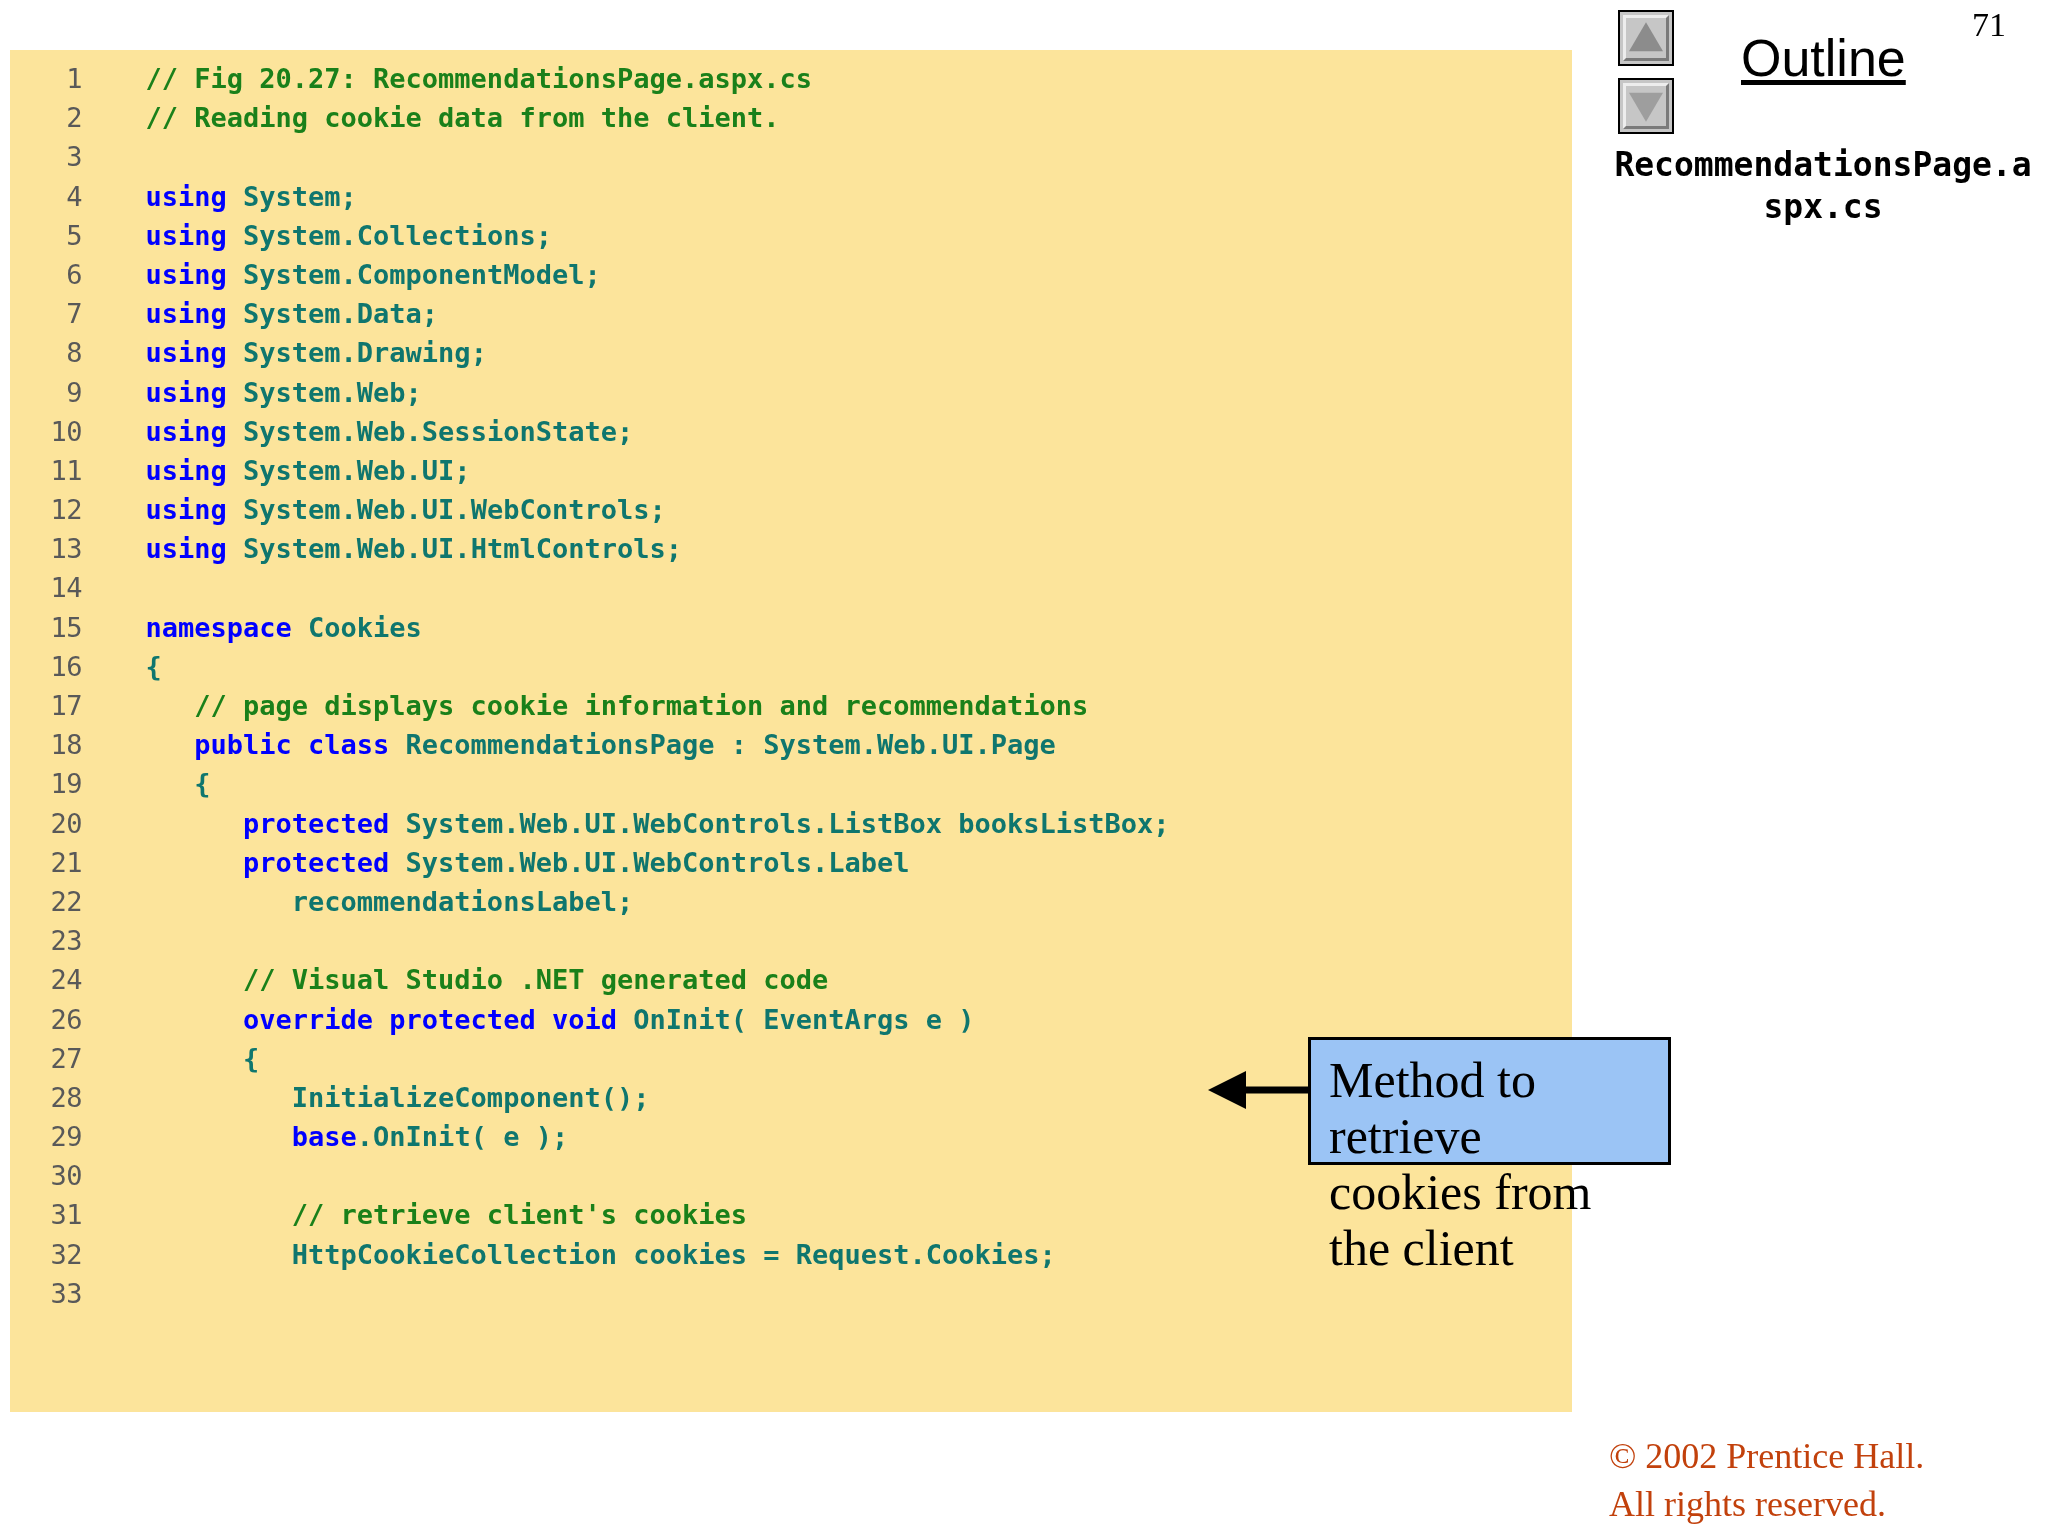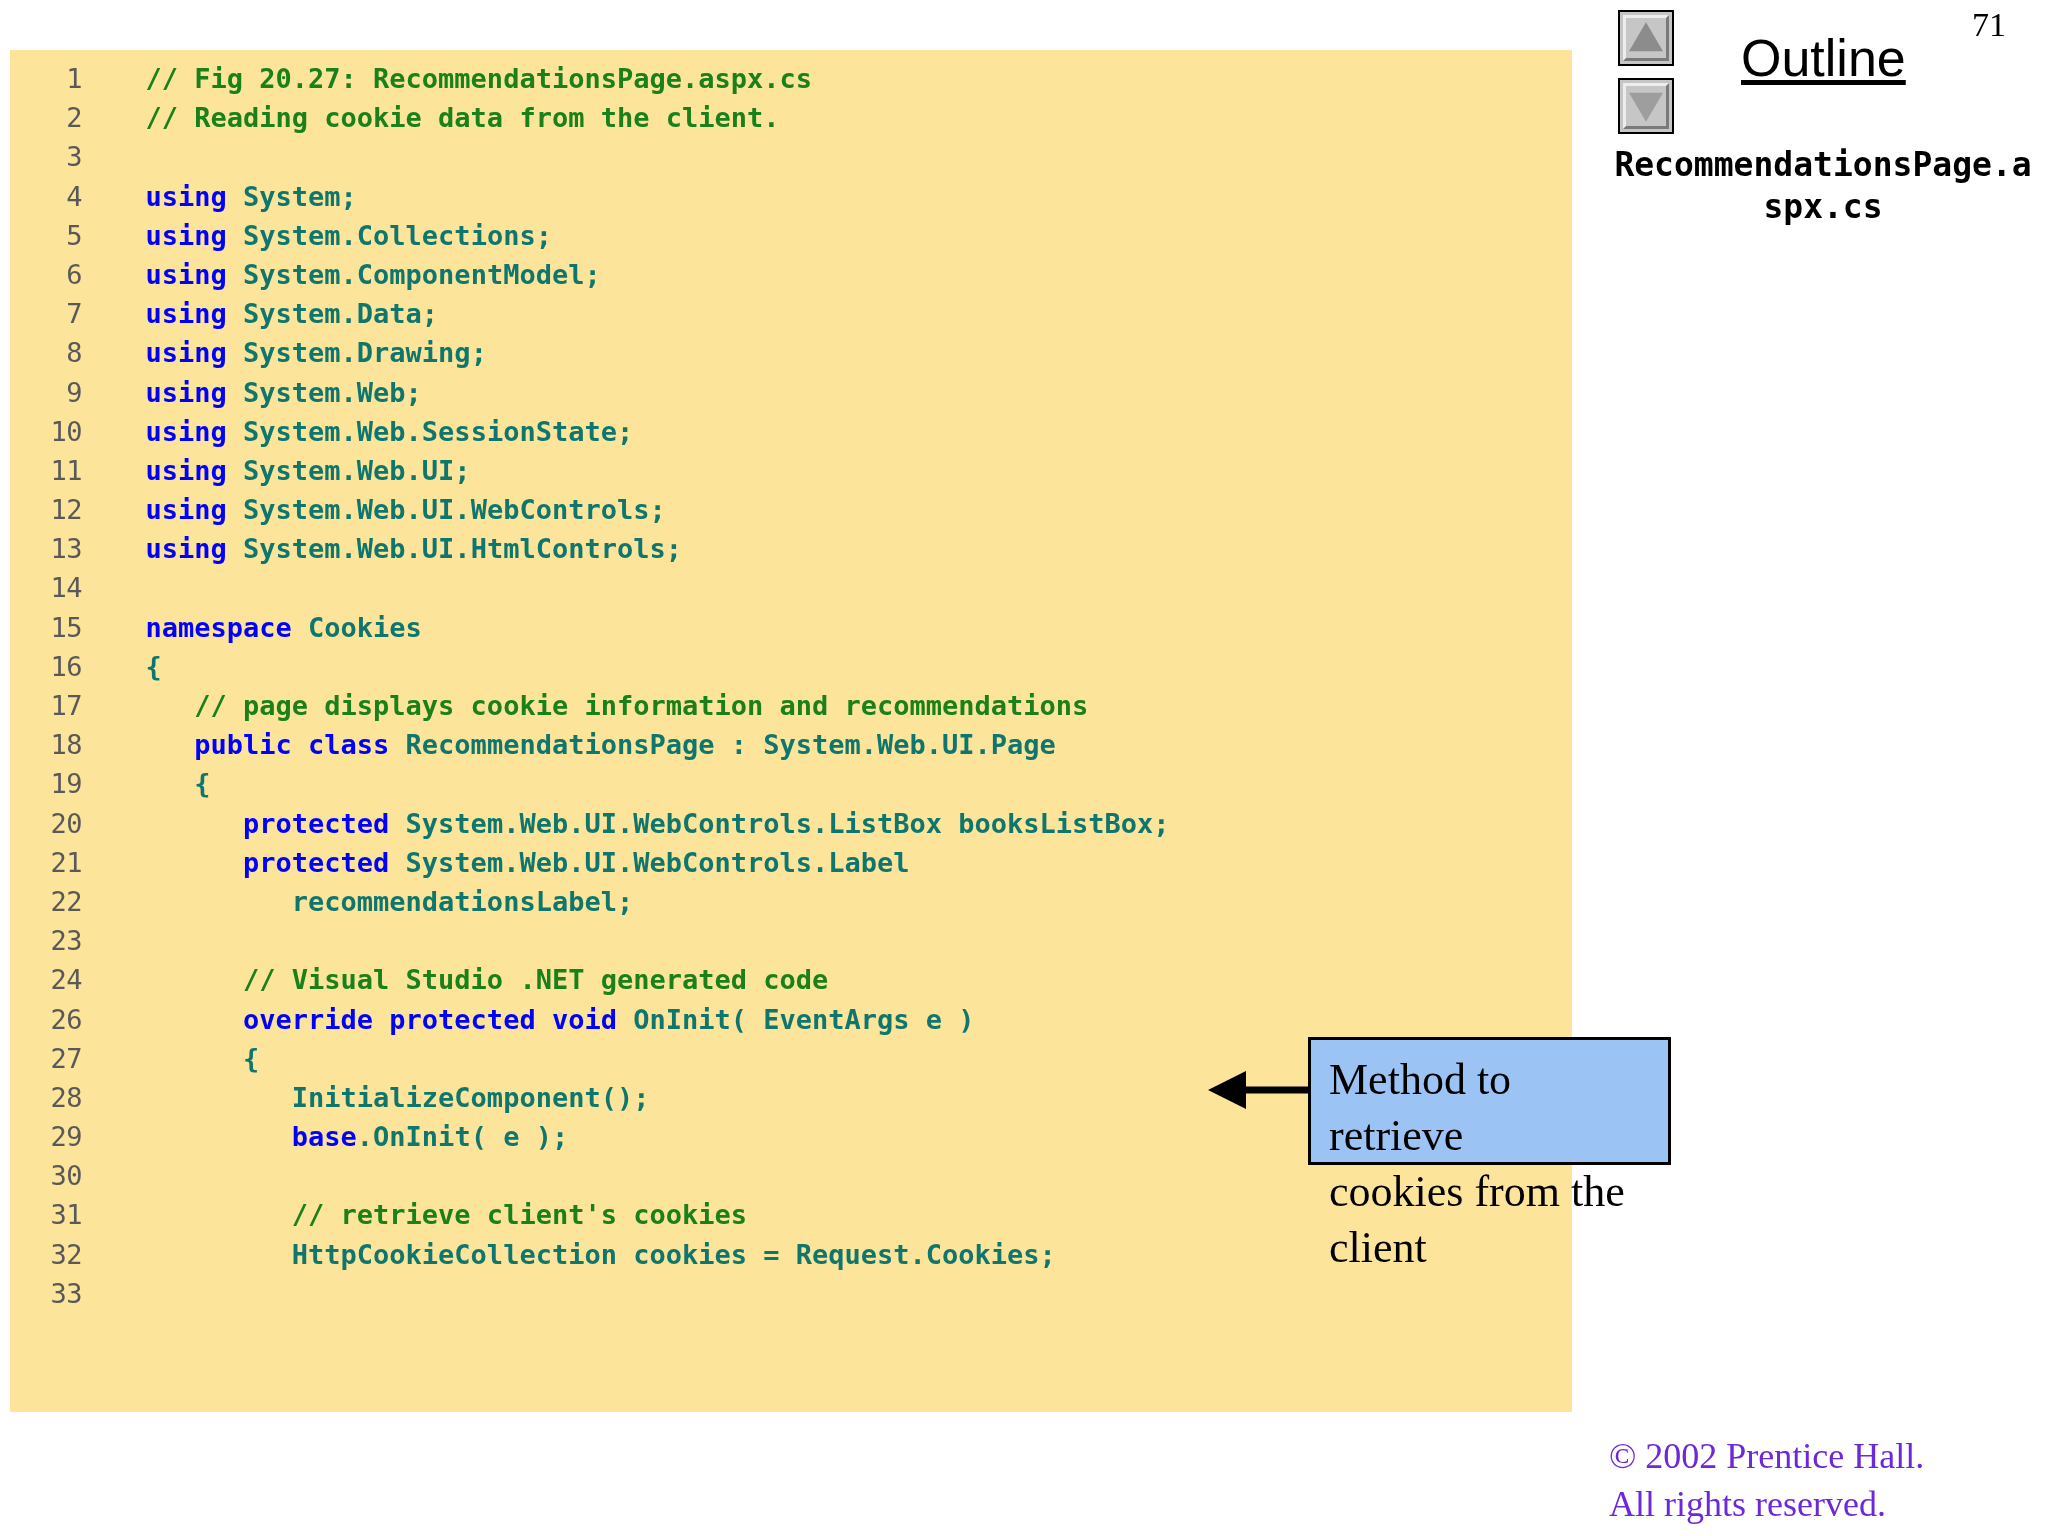--- a/index.html
+++ b/index.html
@@ -147,41 +147,41 @@
     position: absolute;
     left: 1308px;
     top: 1037px;
     width: 363px;
     height: 128px;
     box-sizing: border-box;
     background: #9BC4F5;
     border: 3px solid #000000;
     padding: 12px 14px 10px 18px;
     font-family: "Liberation Serif", serif;
-    font-size: 44px;
+    font-size: 50px;
     line-height: 56px;
     color: #000000;
   }
   #callout-arrow {
     position: absolute;
     left: 1208px;
     top: 1060px;
     width: 104px;
     height: 60px;
   }
 
   
   #footer {
     position: absolute;
     left: 1609px;
     top: 1432px;
     font-family: "Liberation Serif", serif;
     font-size: 36px;
     line-height: 48px;
-    color: #6d28d9;
+    color: #c2410c;
   }
   #footer div { white-space: pre; }
 </style>
 </head>
 <body>
 
 <div id="slide-number">71</div>
 
 <div id="code-panel">
   <div id="code-lines">

